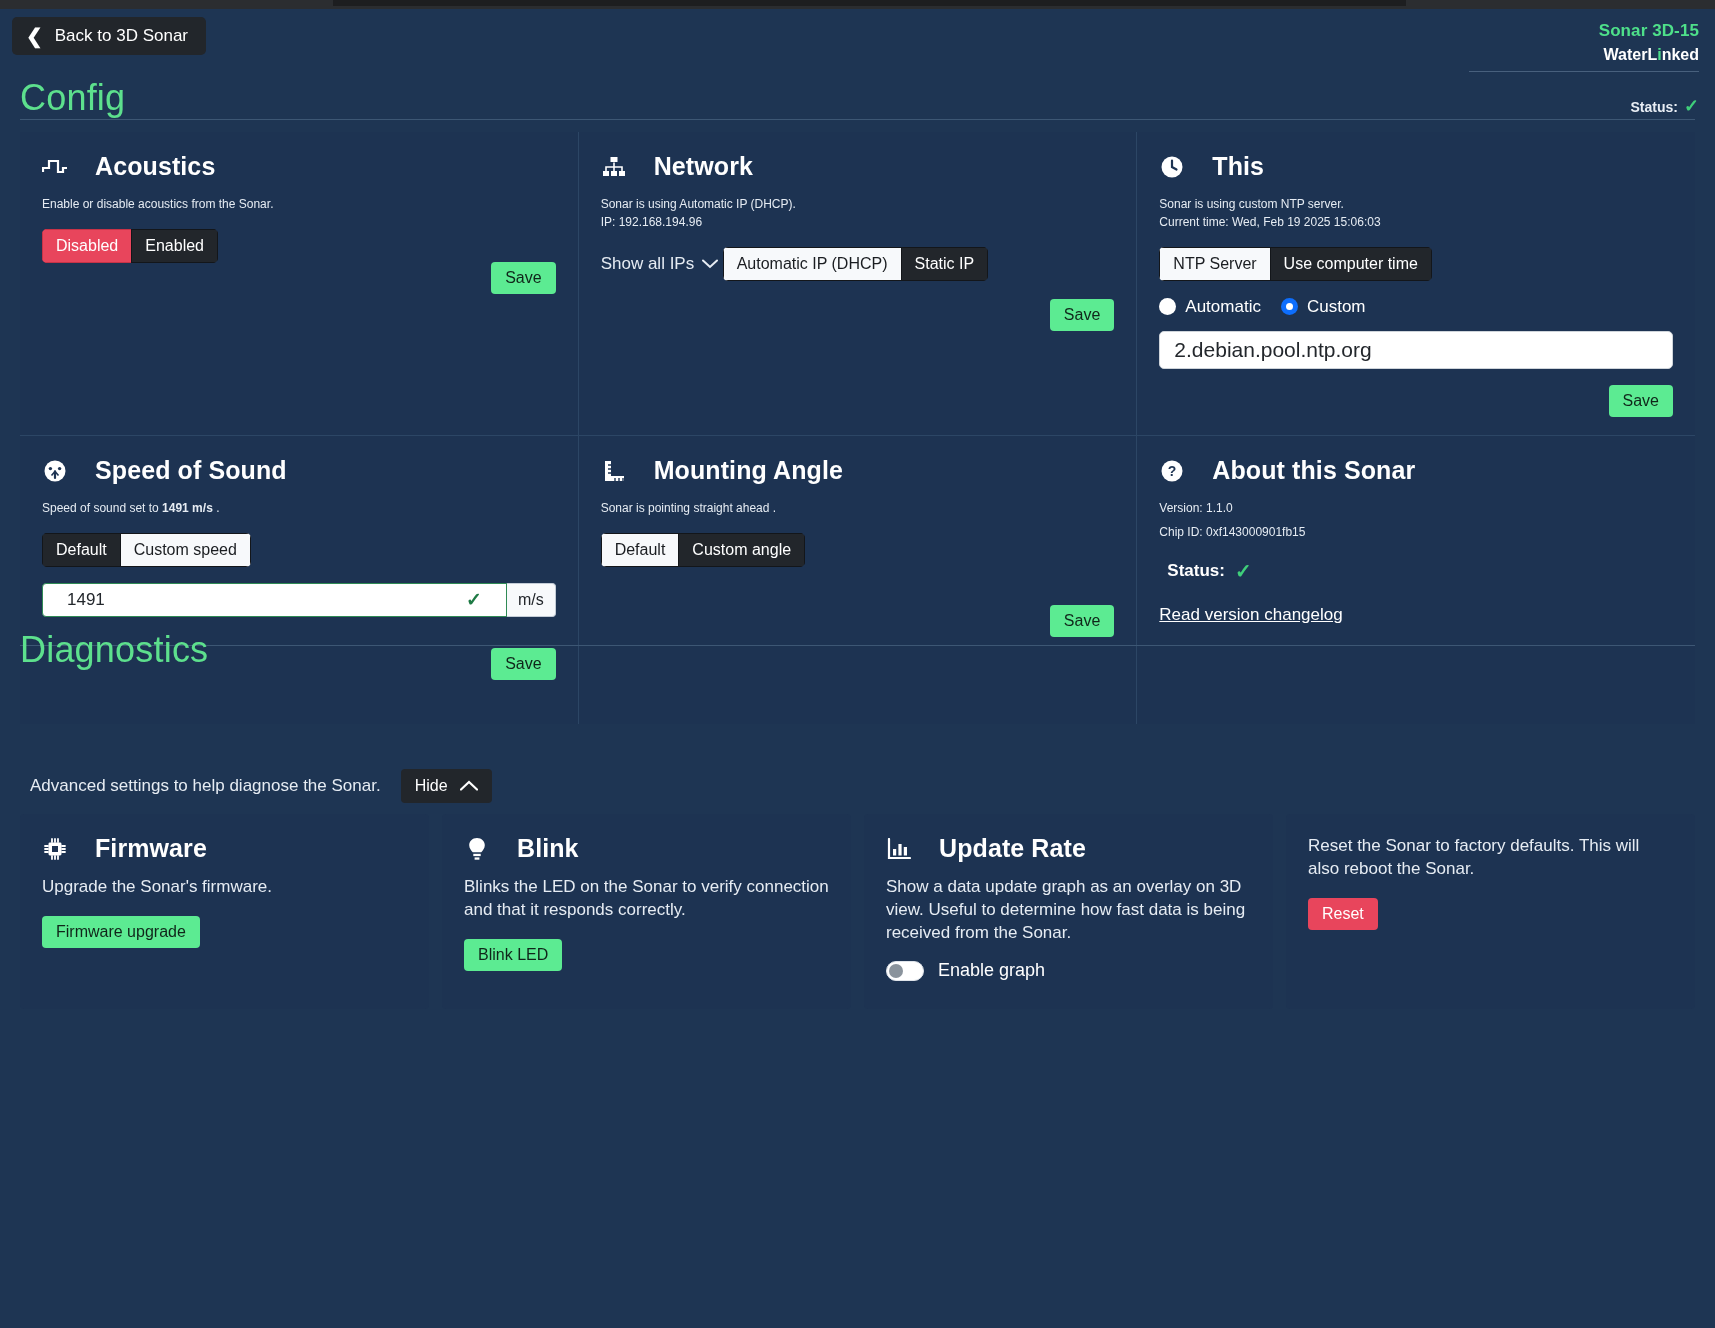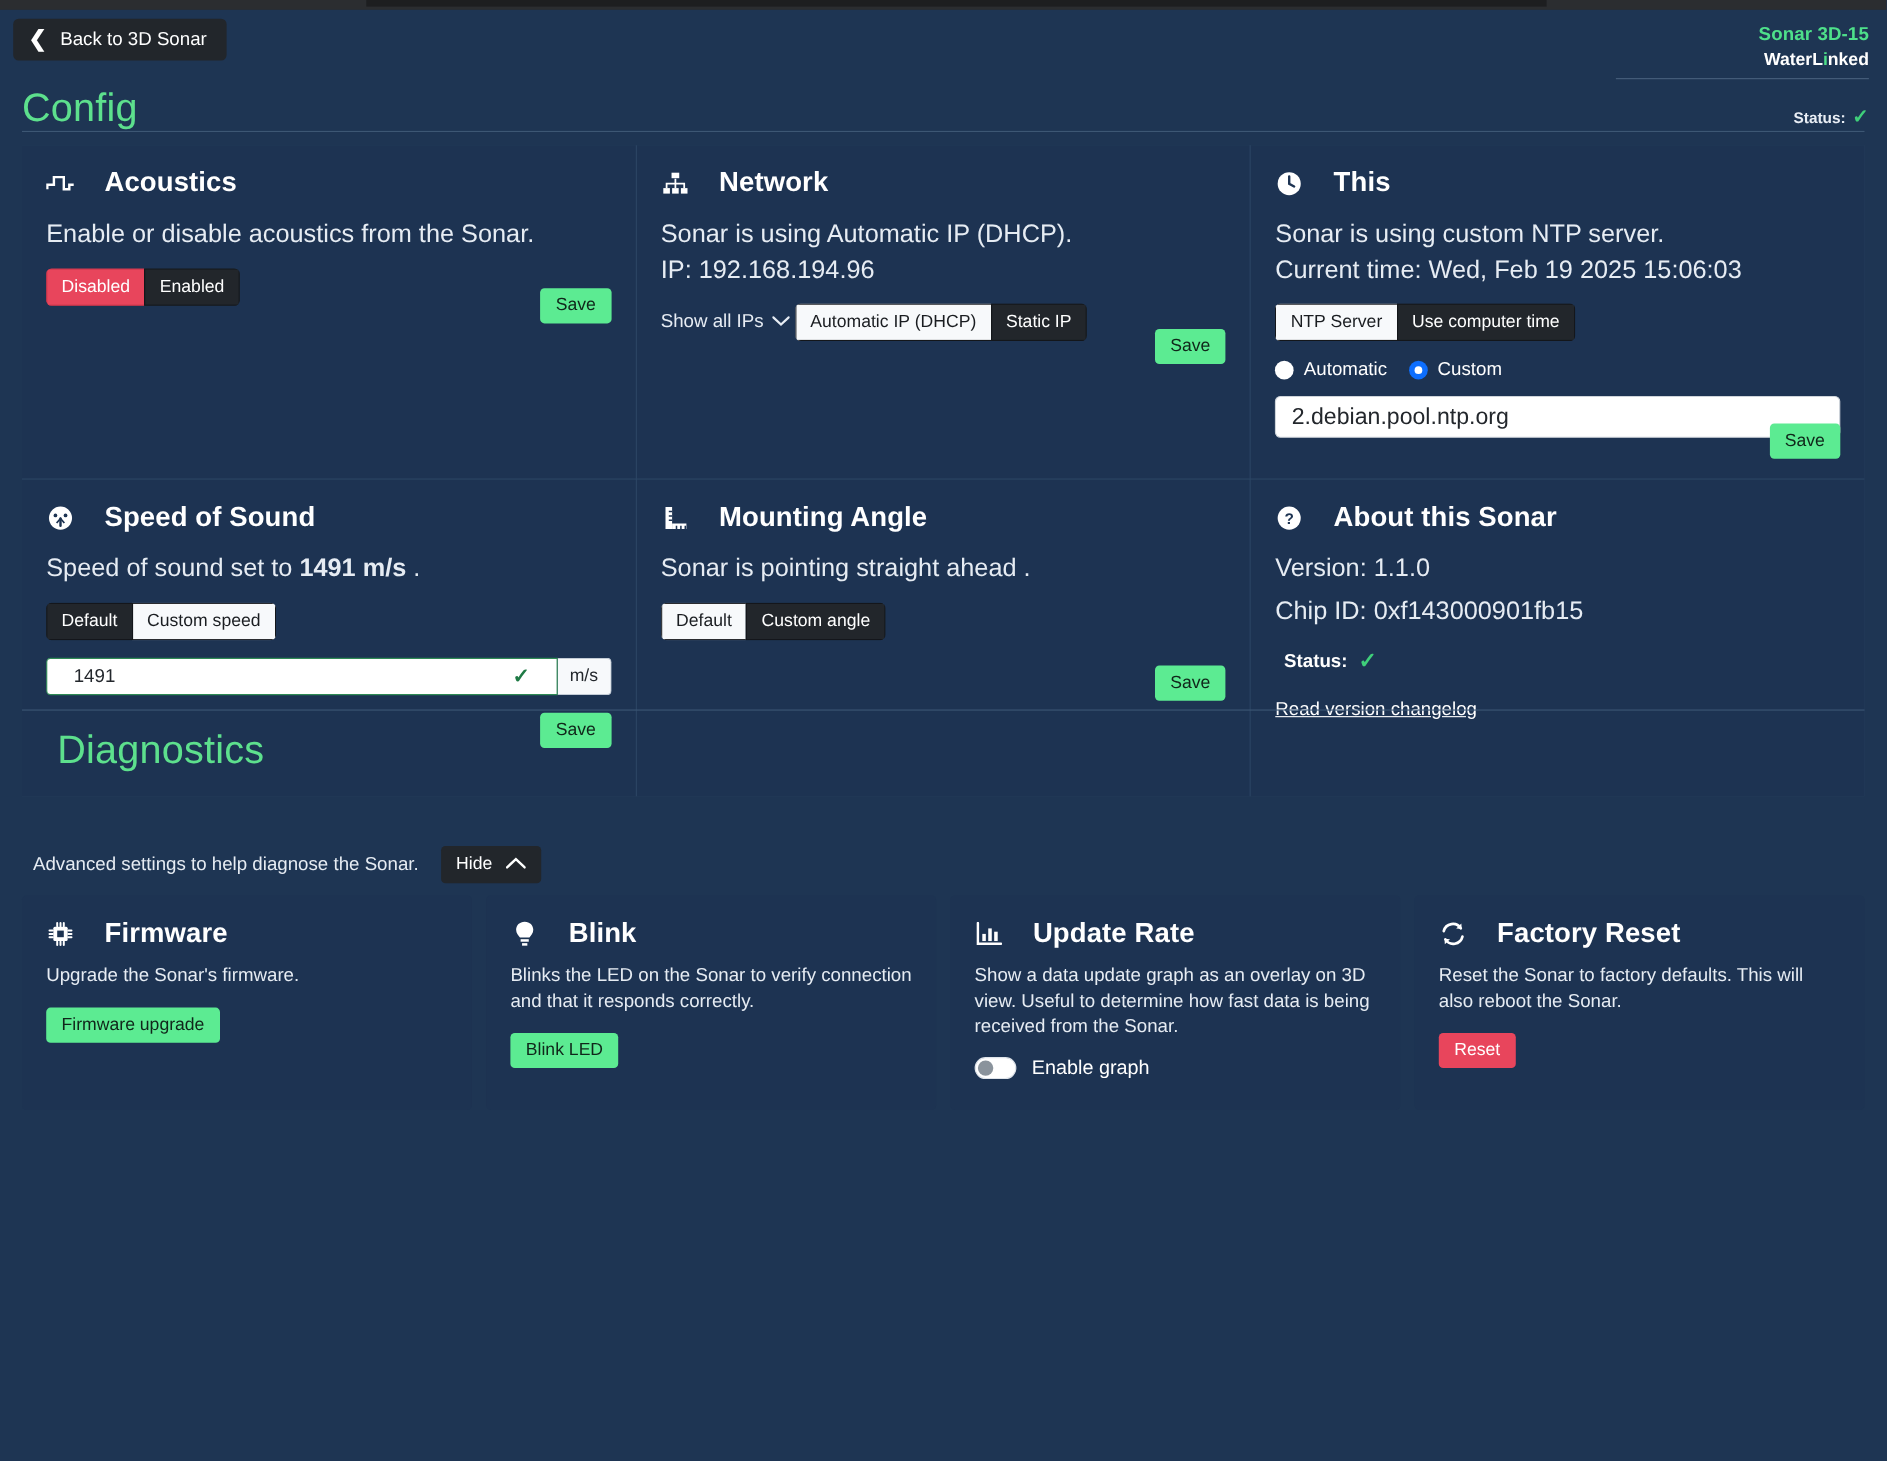--- a/index.html
+++ b/index.html
@@ -52,21 +52,21 @@
   .card.dg { background: #1d3352; border-radius: 4px; }
 
   .card h3 {
     display: flex; align-items: center; gap: 27px;
     color: #ffffff; font-size: 25px; font-weight: 700; letter-spacing: .1px;
     margin-bottom: 16px;
   }
   .card h3 .ic { width: 26px; height: 26px; display:flex; align-items:center; justify-content:center; flex: 0 0 26px; }
   .card h3 .ic svg { display:block; }
   .card p, .card .line {
-    color: #e6ecf3; font-size: 23px; line-height: 1.33; margin-bottom: 2px;
+    color: #e6ecf3; font-size: 12px; line-height: 1.33; margin-bottom: 2px;
   }
 
   
   .seg { display: inline-flex; border-radius: 5px; overflow: hidden; margin-top: 14px; }
   .seg .opt {
     font-size: 16px; padding: 7px 13px; cursor: pointer;
     background: #22262b; color: #ffffff; border: 1px solid #13161a;
     border-right: none;
   }
   .seg .opt:last-child { border-right: 1px solid #13161a; }
@@ -111,21 +111,21 @@
   .radio span.lbl { color: #ffffff; font-size: 17px; }
 
   
   .chev-link { display: inline-flex; align-items: center; gap: 8px; color:#e6ecf3; font-size:17px; cursor:pointer; }
   .status-row { display:flex; align-items:center; gap:10px; margin: 18px 0 0 8px; }
   .status-row .k { color:#ffffff; font-size:17px; font-weight:700; }
   .status-row .chk { color:#3fcf7a; font-size:20px; font-weight:700; }
   .changelog { display:inline-block; margin:22px 0 0 0; color:#ffffff; font-size:17px; text-decoration: underline; cursor:pointer; }
 
   
-  #diag-title { position: absolute; left: 20px; top: 652px; margin-left: 32px; }
+  #diag-title { position: absolute; left: 20px; top: 620px; }
   .diag-desc-row { position:absolute; left: 30px; top: 760px; display:flex; align-items:center; gap:20px; }
   .diag-desc-row .txt { color:#e6ecf3; font-size:17px; }
   #grid-diag {
     top: 805px; grid-template-columns: repeat(4, 1fr); gap: 13px;
     background: transparent; height: 195px;
   }
   #grid-diag .card h3 { font-size: 25px; margin-bottom: 12px; }
   #grid-diag .card p { font-size: 17px; line-height: 1.36; }
 
   .toggle-row { display:flex; align-items:center; gap:14px; margin-top: 16px; }
@@ -370,30 +370,19 @@
       <p>Show a data update graph as an overlay on 3D view. Useful to determine how fast data is being received from the Sonar.</p>
       <div class="toggle-row">
         <span class="toggle">
             <span class="knob"></span>
           </span>
         <span class="lbl">Enable graph</span>
       </div>
     </div>
 
     <div class="card dg">
-      <h3>
-        <span class="ic">
-          <svg width="24" height="22" viewBox="0 0 24 22">
-              <path d="M3.5 8.5 A8.5 8.5 0 0 1 19 6" fill="none" stroke="#fff" stroke-width="2.4" stroke-linecap="round"></path>
-              <path d="M20.5 13.5 A8.5 8.5 0 0 1 5 16" fill="none" stroke="#fff" stroke-width="2.4" stroke-linecap="round"></path>
-              <path d="M19.5 1.5 L19.8 6.6 L14.8 6.1 Z" fill="#fff"></path>
-              <path d="M4.5 20.5 L4.2 15.4 L9.2 15.9 Z" fill="#fff"></path>
-            </svg>
-        </span>
-        <span>Factory Reset</span>
-      </h3>
       <p>Reset the Sonar to factory defaults. This will also reboot the Sonar.</p>
       <button class="btn btn-red" style="margin-top:16px;">Reset</button>
     </div>
 
   </div>
 
 </div>
 
 </body></html>

